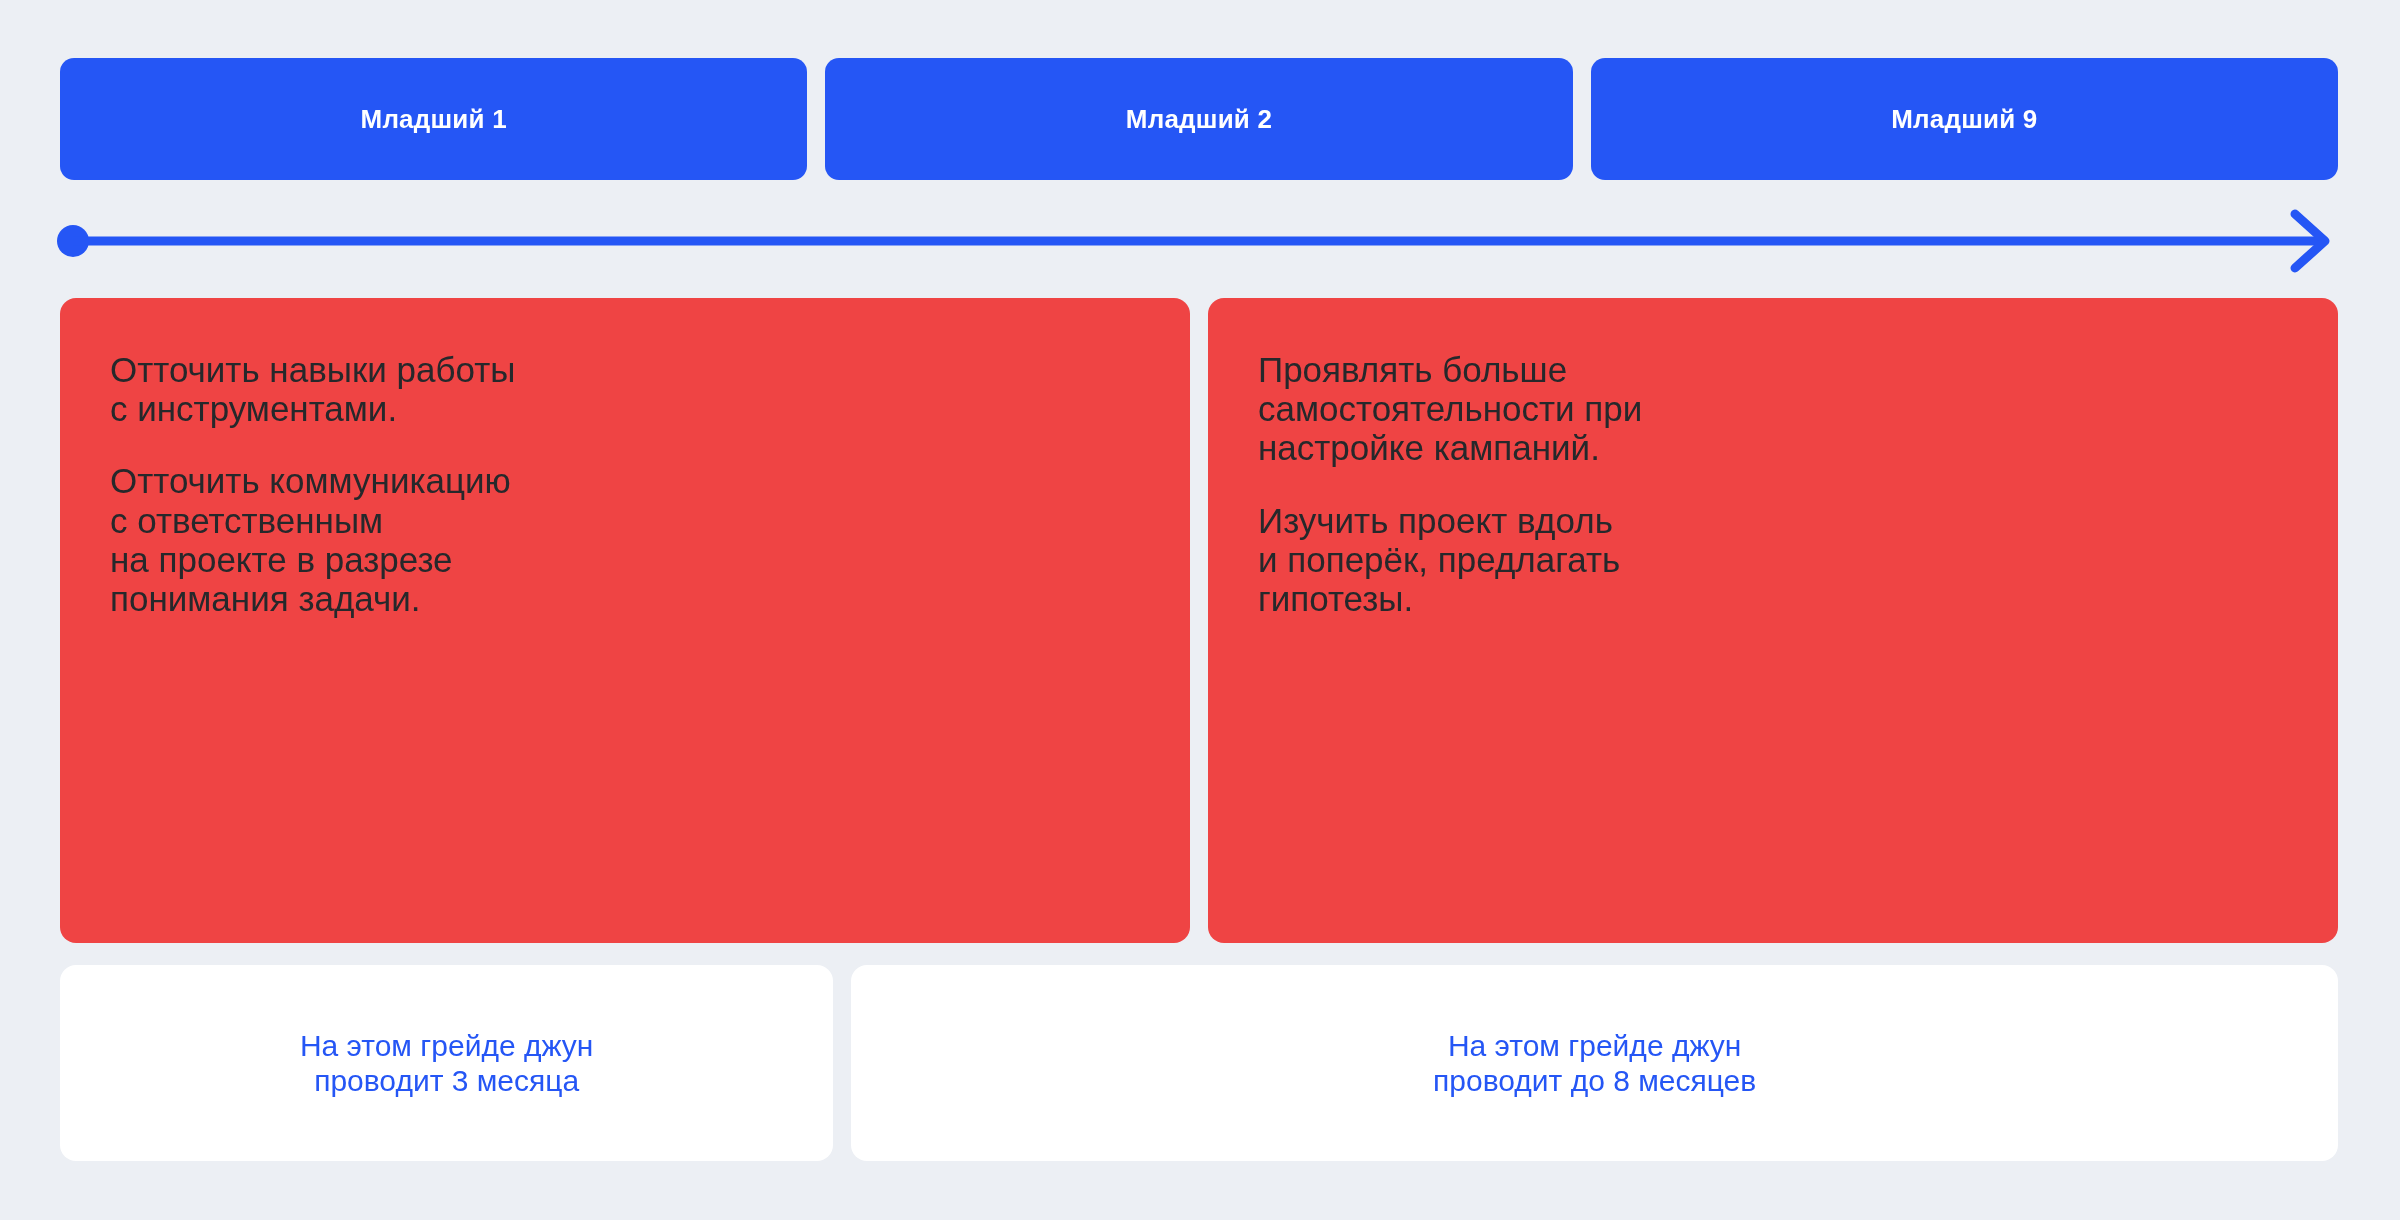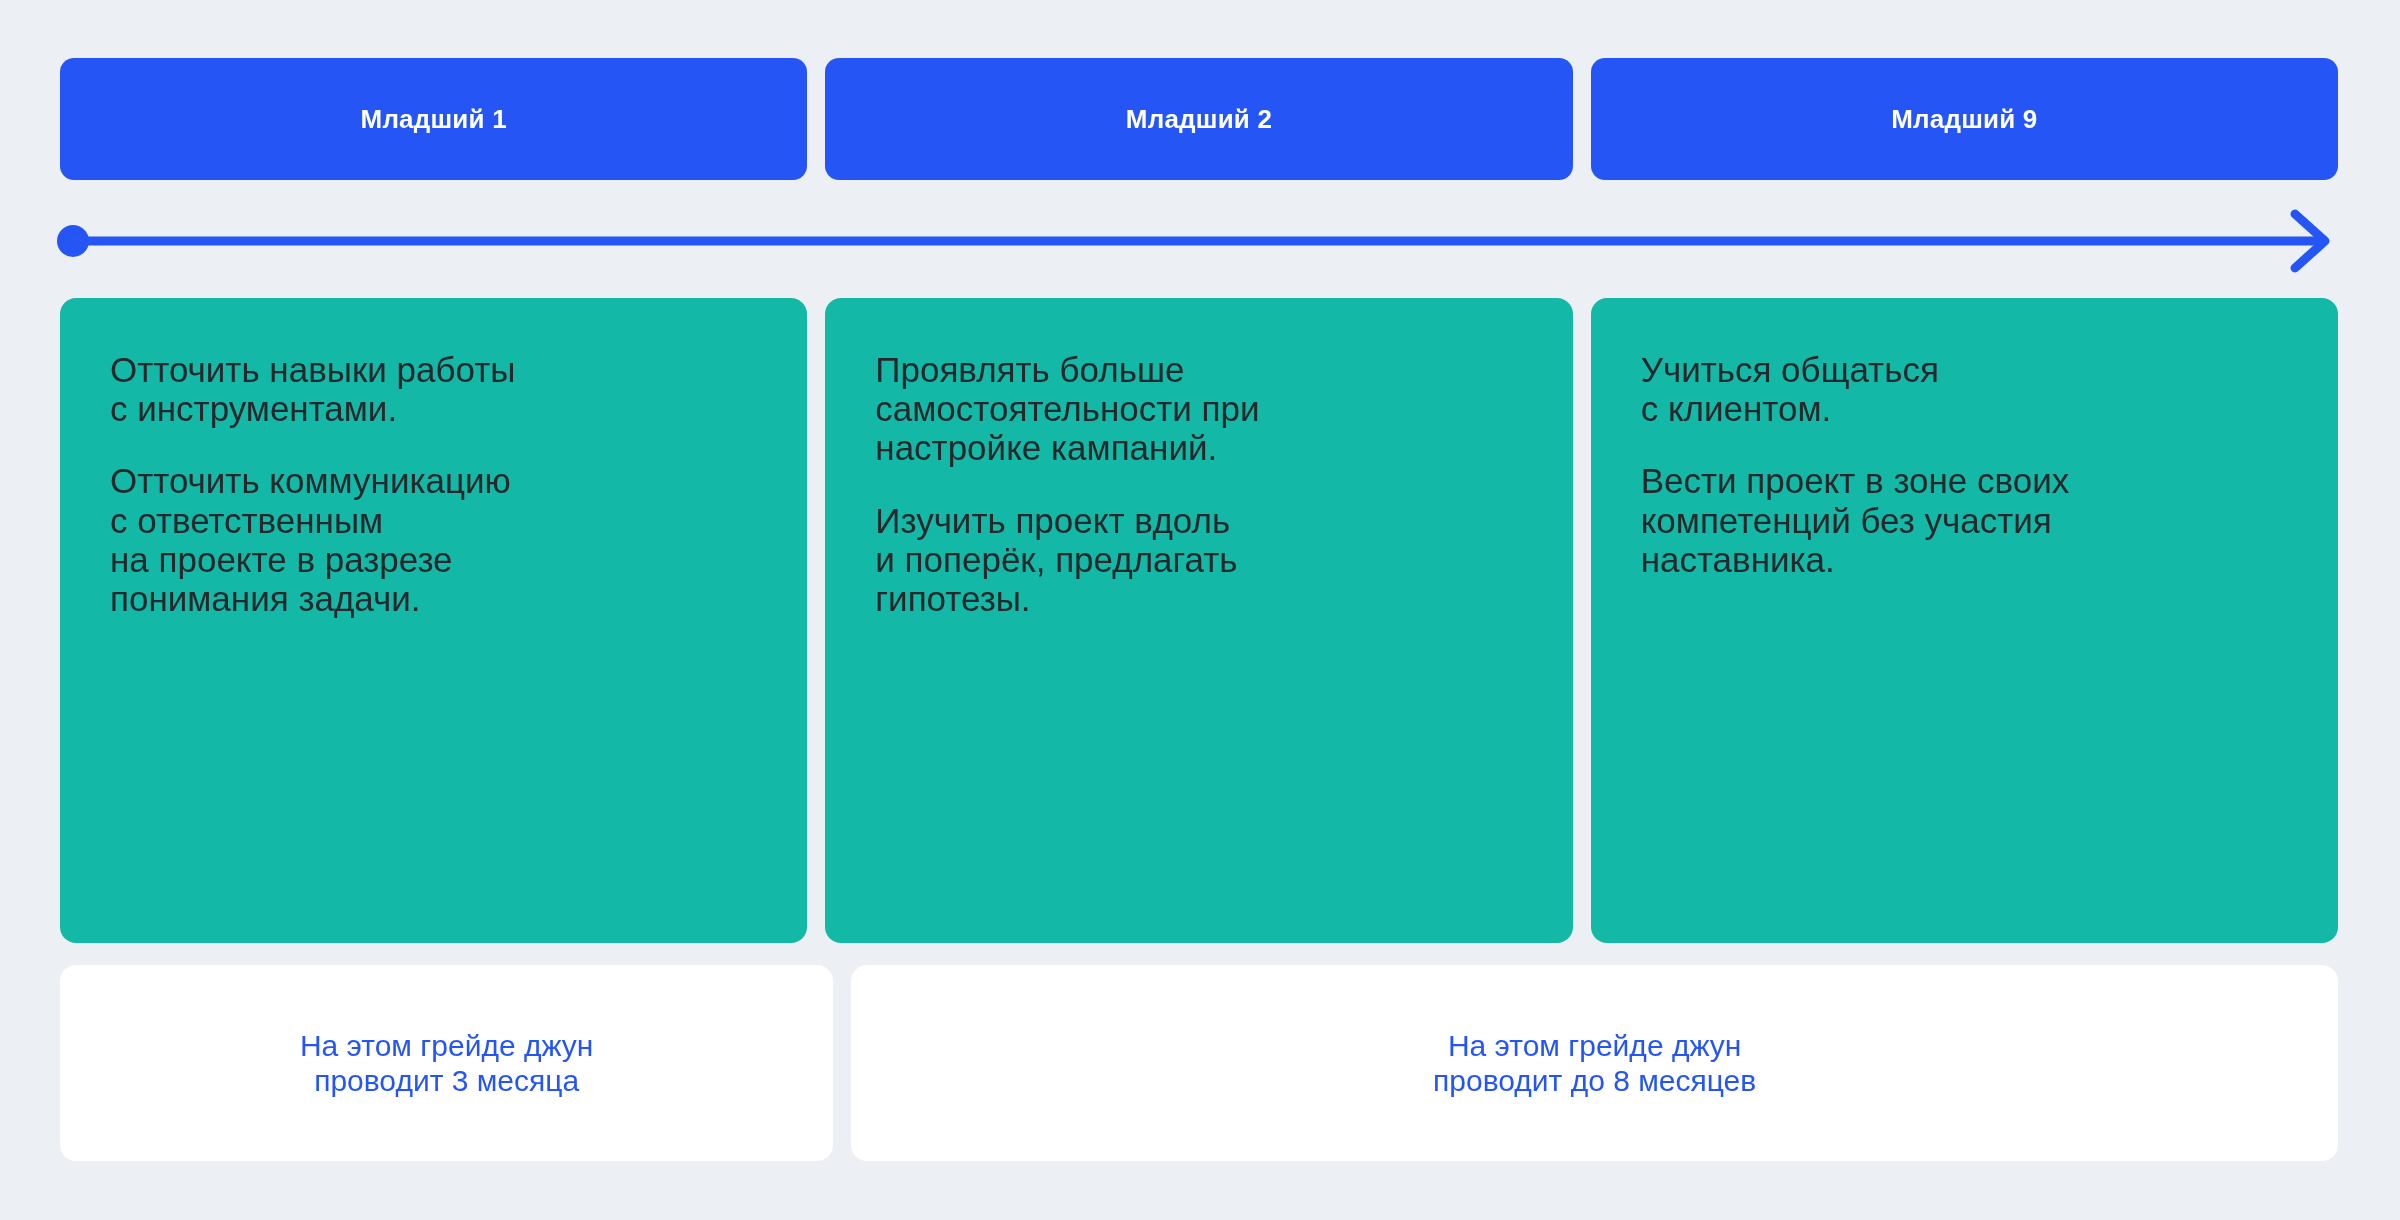--- a/index.html
+++ b/index.html
@@ -63,21 +63,21 @@
     position: absolute;
     left: 60px;
     top: 298px;
     width: 2278px;
     height: 645px;
     display: flex;
     gap: 18px;
   }
   .body-card {
     flex: 1 1 0;
-    background: #14b8a6;
+    background: #ef4444;
     border-radius: 16px;
     box-sizing: border-box;
     padding: 52px 50px 40px 50px;
   }
   .body-card p {
     margin: 0 0 33px 0;
     color: #26282B;
     font-size: 35px;
     line-height: 1.12;
     white-space: pre-line;
@@ -153,27 +153,20 @@
 
     <div class="body-card">
       <p>Проявлять больше
 самостоятельности при
 настройке кампаний.</p>
       <p>Изучить проект вдоль
 и поперёк, предлагать
 гипотезы.</p>
     </div>
 
-    <div class="body-card">
-      <p>Учиться общаться
-с клиентом.</p>
-      <p>Вести проект в зоне своих
-компетенций без участия
-наставника.</p>
-    </div>
 
   </div>
 
   <div class="footer-row">
 
     <div class="footer-card span-1">
       <span class="note">На этом грейде джун
 проводит 3 месяца</span>
     </div>
 

